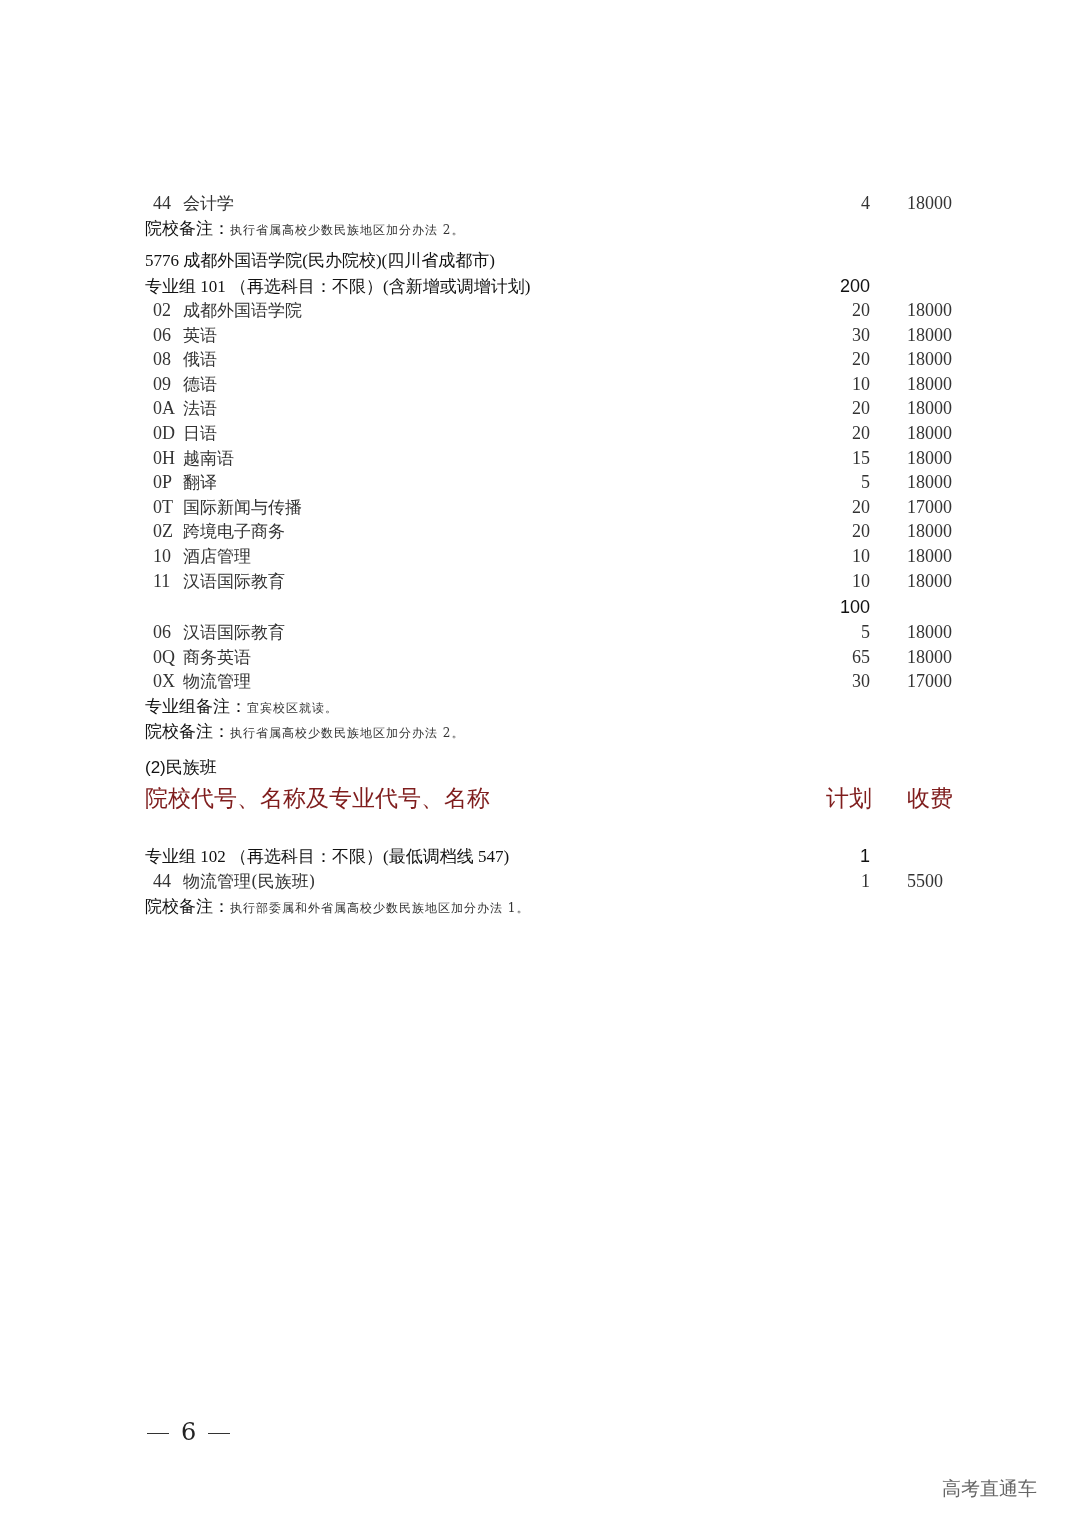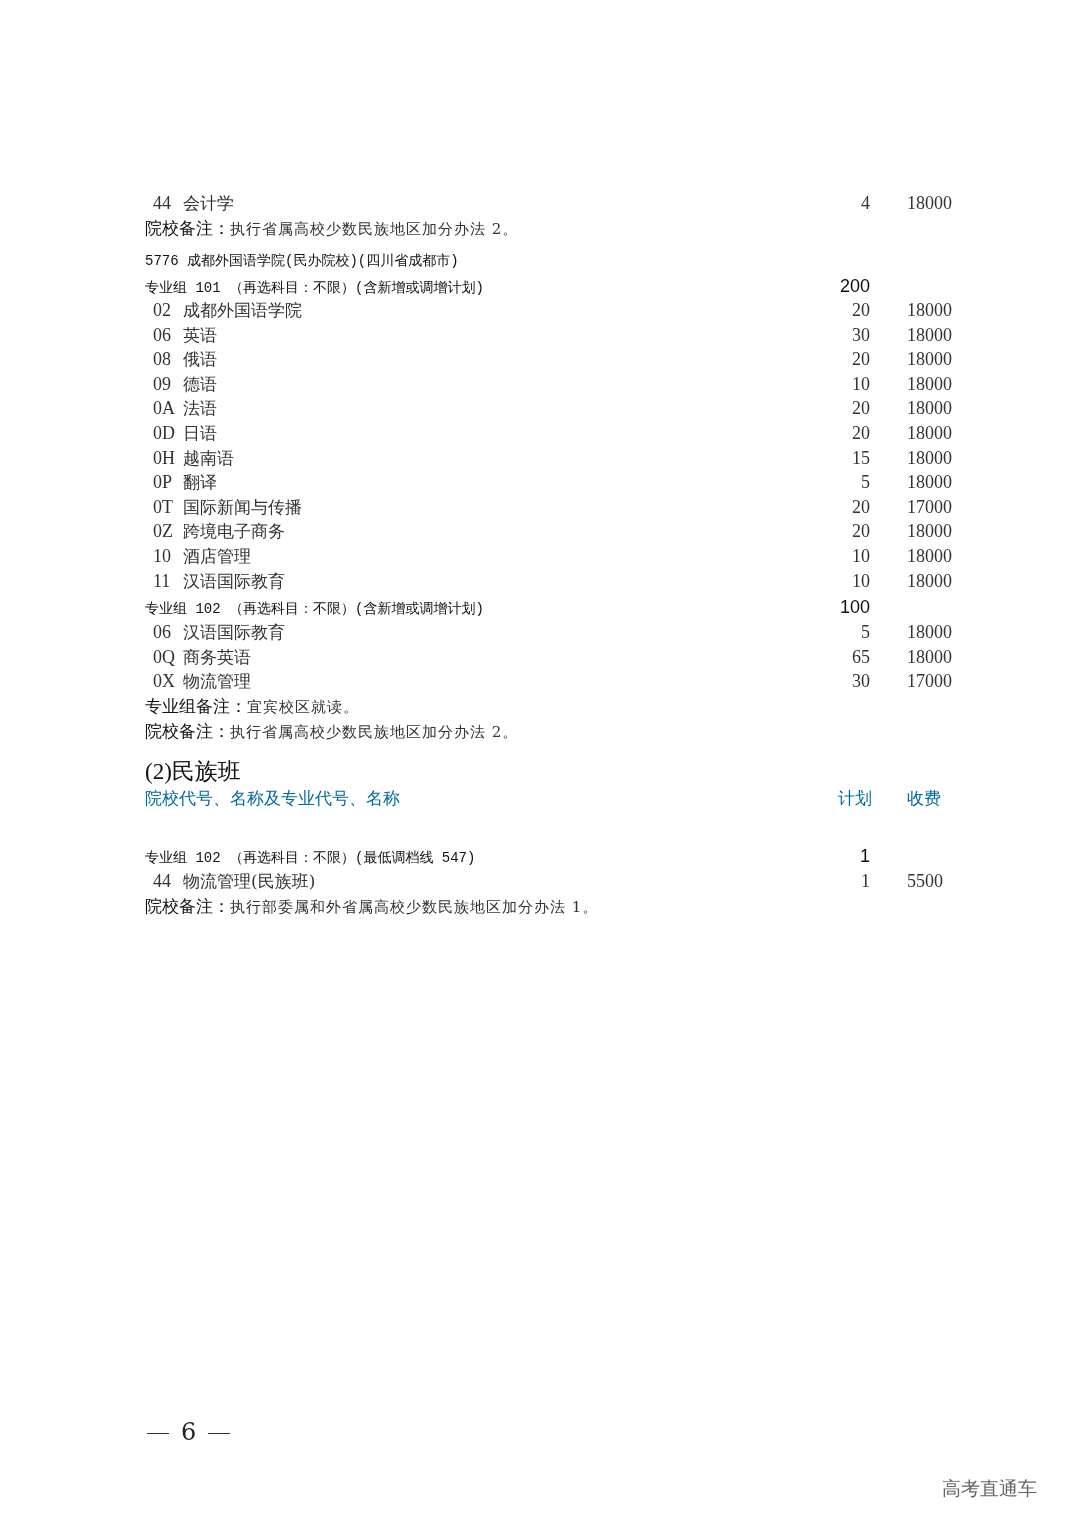--- a/index.html
+++ b/index.html
@@ -6,24 +6,24 @@
   body { width:1080px; height:1527px; position:relative; overflow:hidden; color:#1a1a1a; }
   .page { position:absolute; left:0; top:0; width:1080px; height:1206px;border-radius:10px; }
   .row { position:absolute; left:145px; width:835px; height:24px; line-height:24px; font-size:18px; white-space:nowrap; }
   .major .code { position:absolute; left:8px; font-family:"Liberation Serif",serif; color:#333; }
   .major .name { position:absolute; left:38px; font-family:"DejaVu Serif",serif; color:#333; font-size:17px; }
   .plan { position:absolute; right:110px; text-align:right; width:60px; }
   .fee { position:absolute; left:762px; }
   .major .plan, .major .fee { font-family:"Liberation Serif",serif; color:#333; }
   .group .plan { font-family:"Liberation Sans",sans-serif; color:#111; }
   .note .label { font-family:"DejaVu Sans","Liberation Sans",sans-serif; color:#111; font-size:17px; }
-  .note .text { font-family:"DejaVu Serif",serif; color:#333; font-size:15px; letter-spacing:1px; }
-  .school, .group .title { font-family:Liberation Mono, monospace; font-size:14px; color:#111; }
-  .section-title { position:absolute; left:145px; top:756px; font-family:Liberation Serif, serif; font-size:23px; color:#111; }
-  .header .label, .header .plan, .header .fee { font-family:"DejaVu Sans",sans-serif; font-size:17px; color:#0369a1; }
+  .note .text { font-family:"DejaVu Serif",serif; color:#333; font-size:12px; letter-spacing:1px; }
+  .school, .group .title { font-family:Liberation Serif, serif; font-size:17px; color:#111; }
+  .section-title { position:absolute; left:145px; top:756px; font-family:Liberation Sans, sans-serif; font-size:17px; color:#111; }
+  .header .label, .header .plan, .header .fee { font-family:"DejaVu Sans",sans-serif; font-size:23px; color:#7f1d1d; }
   .footer-page { position:absolute; left:145px; top:1418px; font-family:"DejaVu Serif",serif; font-size:24px; color:#222; }
   .footer-page .dash { display:inline-block; width:22px; height:1px; background:#333; vertical-align:middle; margin:0 12px 0 2px; }
   .watermark { position:absolute; left:942px; top:1476px; font-family:"DejaVu Sans",sans-serif; font-size:19px; color:#666; }
 </style>
 </head>
 <body>
 
 <div class="page">
 
   <div class="row major" style="top:191px">
@@ -112,21 +112,20 @@
       </div>
       <div class="row major" style="top: 568.6px;">
         <span class="code">11</span>
         <span class="name">汉语国际教育</span>
         <span class="plan">10</span>
         <span class="fee">18000</span>
       </div>
     </div>
 
   <div class="row group" style="top:595px">
-    <span class="title">专业组 102 （再选科目：不限）(含新增或调增计划)</span>
     <span class="plan">100</span>
   </div>
 
   <div id="majors102">
       <div class="row major" style="top: 620px;">
         <span class="code">06</span>
         <span class="name">汉语国际教育</span>
         <span class="plan">5</span>
         <span class="fee">18000</span>
       </div>

